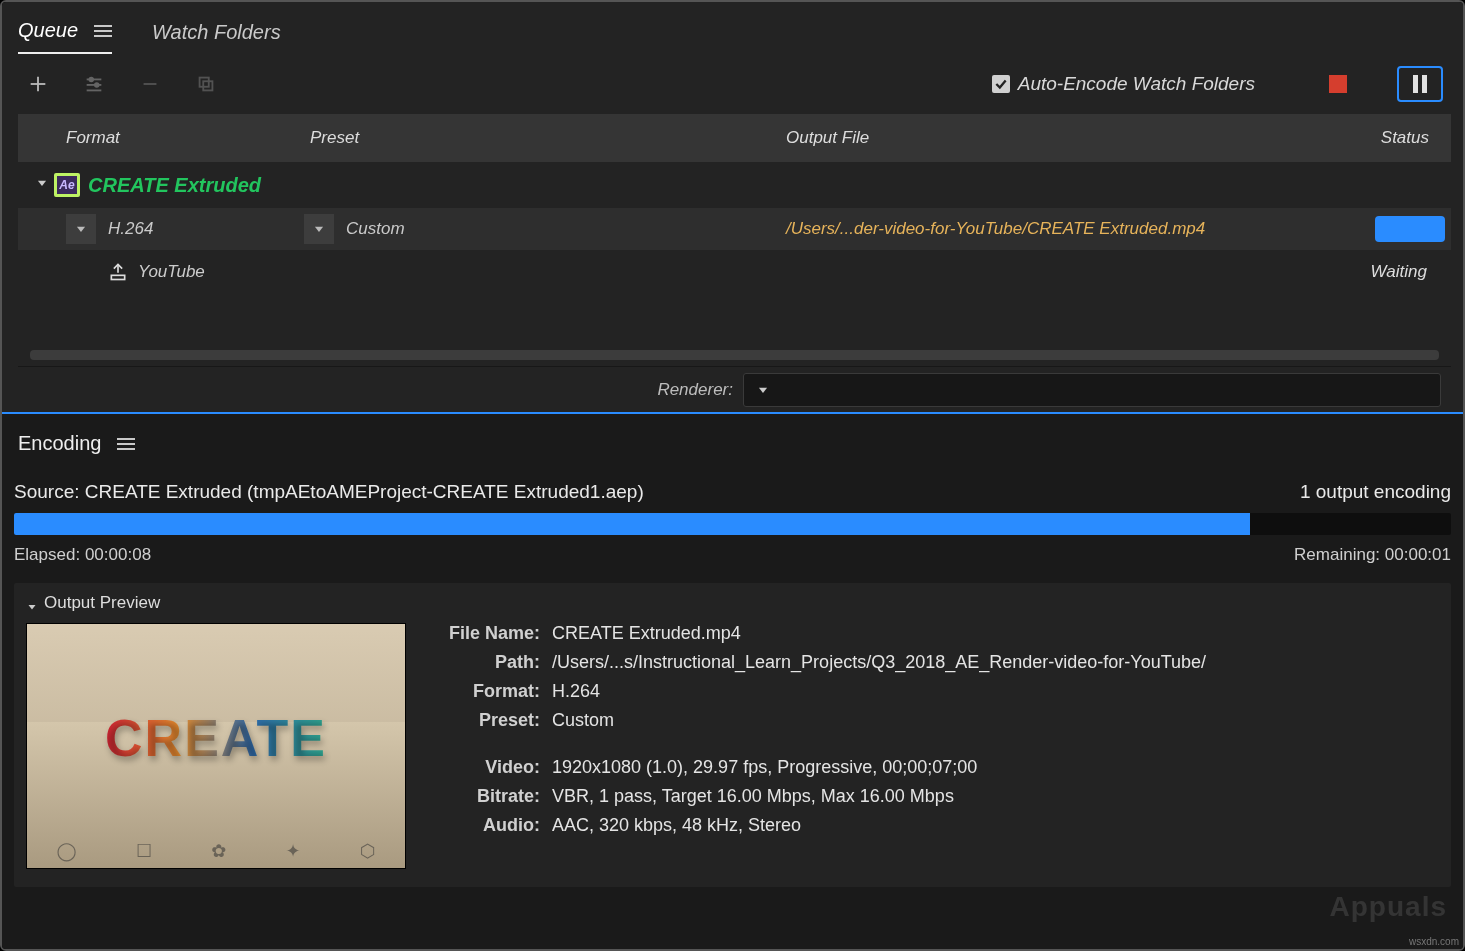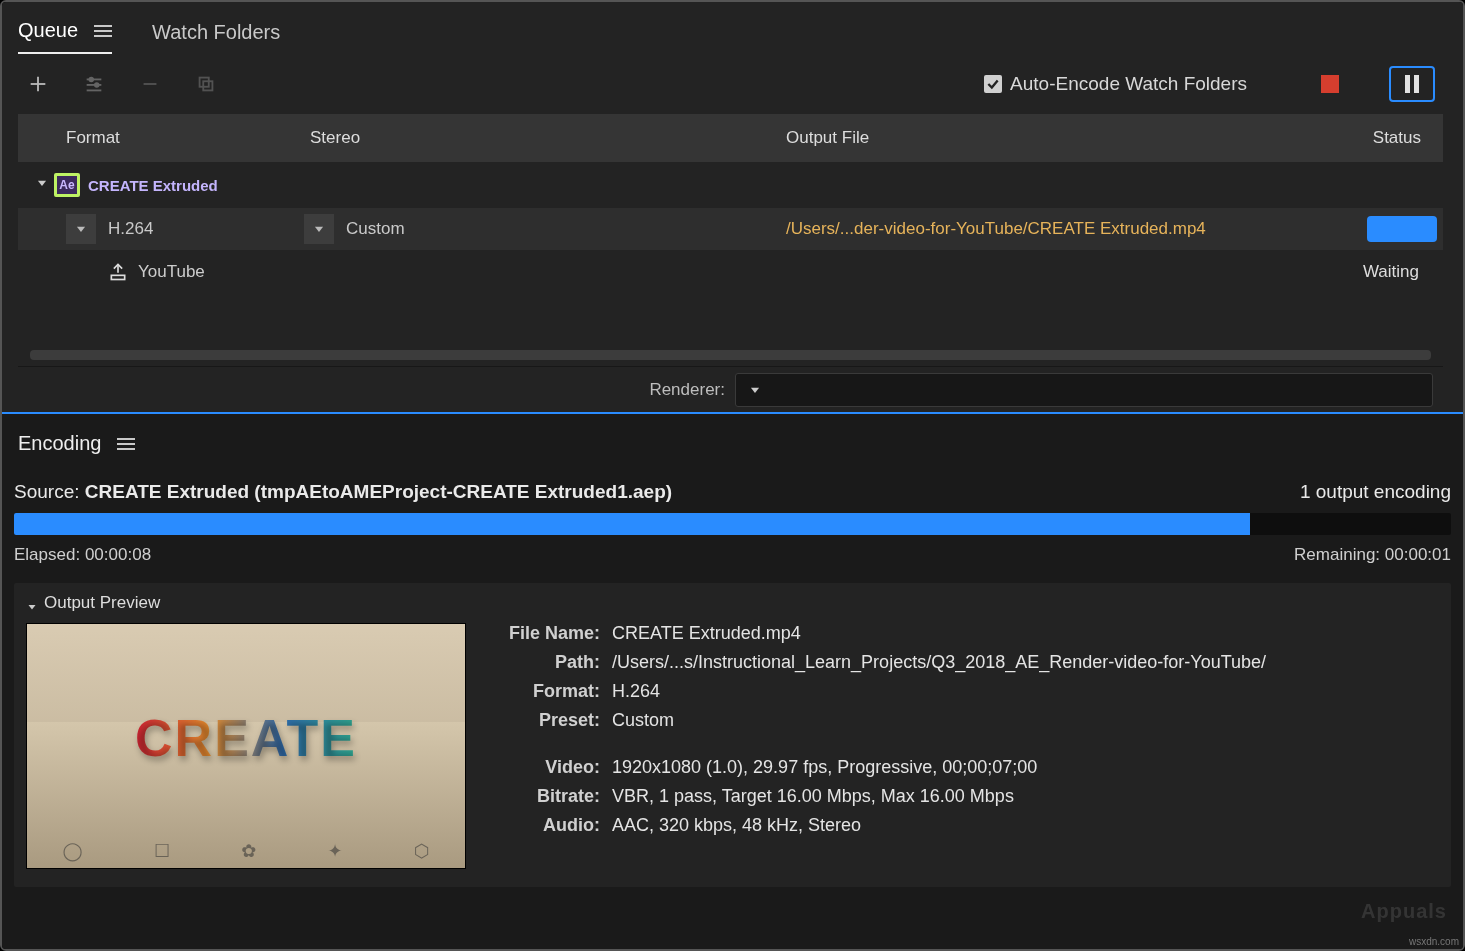--- a/index.html
+++ b/index.html
@@ -5,21 +5,21 @@
   * { box-sizing: border-box; margin: 0; padding: 0; font-family: -apple-system, "Segoe UI", Arial, sans-serif; }
   body {
     width: 1465px; height: 951px;
     background: #000; color: #d8d8d8;
     font-size: 17px; overflow: hidden;
     border: 2px solid #555; border-radius: 6px;
   }
   .container { width: 100%; height: 100%; background:#161616; display:flex; flex-direction:column; }
 
   
-  .queue-panel { background:#232323; padding:10px 20px 0 16px; }
+  .queue-panel { background:#232323; padding:10px 12px 0 16px;font-style:italic; }
   .tabs-row { display:flex; align-items:flex-end; gap:40px; height:42px; }
   .tab { color:#c9c9c9; font-size:20px; padding:6px 0 10px 0; display:flex; align-items:center; gap:16px; }
   .tab.active { color:#fff; border-bottom:2px solid #eee; }
   .hamburger { width:18px; display:inline-flex; flex-direction:column; gap:3px; }
   .hamburger span { height:2px; background:#c9c9c9; }
 
   .toolbar-row { display:flex; align-items:center; padding:12px 0 12px 6px; gap:28px; }
   .tb-btn { width:28px; height:28px; display:flex; align-items:center; justify-content:center; opacity:.8; }
   .tb-btn svg { width:22px; height:22px; }
   .tb-btn.dim { opacity:.35; }
@@ -34,21 +34,21 @@
   .headers { display:flex; background:#353535; height:48px; align-items:center; font-size:17px; color:#ddd; padding:0 16px 0 48px; gap:0; }
   .col-format { width:244px; }
   .col-preset { width:476px; }
   .col-output { flex:1; }
   .col-status { width:80px; text-align:right; padding-right:6px; }
 
   .queue-body { background:#232323; }
   .item-row { display:flex; align-items:center; height:46px; padding:0 12px; }
   .disclose { width:24px; text-align:center; color:#ccc; }
   .ae-badge { width:26px; height:24px; background:#3b2a5c; border:3px solid #bef264; color:#c9b9ff; font-size:12px; font-weight:700; display:flex; align-items:center; justify-content:center; margin-right:8px; border-radius:2px; }
-  .item-title { font-weight:700; color:#c4b5fd; font-size:15px; }
+  .item-title { font-weight:700; color:#22c55e; font-size:20px; }
 
   .output-row { display:flex; align-items:center; height:42px; background:#2e2e2e; padding:0 0 0 48px; }
   .dd { width:30px; height:30px; background:#3d3d3d; display:flex; align-items:center; justify-content:center; margin-right:12px; }
   .dd svg { width:14px; height:14px; }
   .fmt-label { width:202px; color:#c9c9c9; }
   .preset-label { width:476px; color:#c9c9c9; display:flex; align-items:center; }
   .output-path { color:#e6b35a; flex:1; }
   .status-pill { width:70px; height:26px; background:#2a8cff; border-radius:4px; margin-right:6px; }
 
   .publish-row { display:flex; align-items:center; height:44px; background:#232323; padding:0 12px 0 90px; color:#ccc; }
@@ -62,43 +62,43 @@
   .renderer-label { color:#bdbdbd; margin-left:auto; margin-right:10px; }
   .renderer-select { flex:0 0 698px; height:34px; background:#171717; border:1px solid #3a3a3a; border-radius:3px; color:#e2e2e2; display:flex; align-items:center; padding:0 12px; justify-content:space-between; }
 
   .divider { height:2px; background:#2a8cff; }
 
   
   .encoding-panel { background:#1a1a1a; flex:1; padding:14px 12px 8px 12px; display:flex; flex-direction:column; }
   .enc-header { display:flex; align-items:center; gap:16px; color:#eee; font-size:20px; margin:4px 4px 26px 4px; }
 
   .src-row { display:flex; justify-content:space-between; font-size:19px; color:#eaeaea; margin-bottom:10px; }
-  .src-row .left b { font-weight:700;margin-top:12px; }
+  .src-row .left b { font-weight:400;margin-top:12px; }
 
   .progress-outer { height:22px; background:#0e0e0e; border-radius:2px; margin-bottom:10px; overflow:hidden; }
   .progress-inner { height:100%; background:#2a8cff; width:86%; }
 
   .times { display:flex; justify-content:space-between; color:#cfcfcf; margin-bottom:18px; }
 
   .preview-block { background:#232323; padding:10px 12px 18px 12px; border-radius:2px; }
   .preview-title { color:#ddd; display:flex; align-items:flex-end; gap:6px; margin-bottom:10px; }
   .preview-content { display:flex; gap:24px; align-items:flex-start; }
-  .thumb { width:440px; height:246px; background:#cdbb9f; border:1px solid #000; position:relative; overflow:hidden; }
+  .thumb { width:380px; height:246px; background:#cdbb9f; border:1px solid #000; position:relative; overflow:hidden; }
   .thumb .sky { position:absolute; inset:0; background:linear-gradient(#d9cbb2,#b6a78c); }
   .thumb .ground { position:absolute; left:0; right:0; bottom:0; height:60%; background:linear-gradient(#d4c6ab,#a99a80); }
   .create-word { position:absolute; left:50%; top:48%; transform:translate(-50%,-55%); font-size:52px; font-weight:900; letter-spacing:2px;
      background:linear-gradient(90deg,#c23,#e38b2e,#2f6aa9,#2fa58c); -webkit-background-clip:text; color:transparent; text-shadow:2px 4px 6px rgba(0,0,0,.3);}
   .doodle-row { position:absolute; left:0; right:0; bottom:6px; display:flex; justify-content:space-around; font-size:18px; color:#333; opacity:.55;}
 
   .meta { display:grid; grid-template-columns:110px 1fr; row-gap:8px; column-gap:12px; font-size:18px; color:#e4e4e4; }
   .meta .k { text-align:right; font-weight:700; color:#d0d0d0; }
   .meta .gap { grid-column:1 / span 2; height:10px; }
 
   .watermark { position:fixed; right:6px; bottom:4px; font-size:10px; color:#777; }
-  .brand { position:fixed; right:18px; bottom:28px; font-size:20px; font-weight:700; color:#c8c8c8; opacity:.15; letter-spacing:1px; pointer-events:none; }
+  .brand { position:fixed; right:18px; bottom:28px; font-size:28px; font-weight:700; color:#c8c8c8; opacity:.15; letter-spacing:1px; pointer-events:none; }
 </style>
 </head>
 <body>
 
 <div class="container">
 
   <div class="queue-panel">
     <div class="tabs-row">
       <div class="tab active">
         <span>Queue</span>
@@ -151,21 +151,21 @@
       </label>
       <div class="stop-btn"></div>
       <div class="pause-btn">
           <span></span>
           <span></span>
         </div>
     </div>
 
     <div class="headers">
       <div class="col-format">Format</div>
-      <div class="col-preset">Stereo</div>
+      <div class="col-preset">Preset</div>
       <div class="col-output">Output File</div>
       <div class="col-status">Status</div>
     </div>
 
     <div class="queue-body">
       <div class="item-row">
         <span class="disclose">
           <svg width="14" height="14" viewBox="0 0 24 24" fill="#ccc">
               <polygon points="5,8 19,8 12,17"></polygon>
             </svg>

